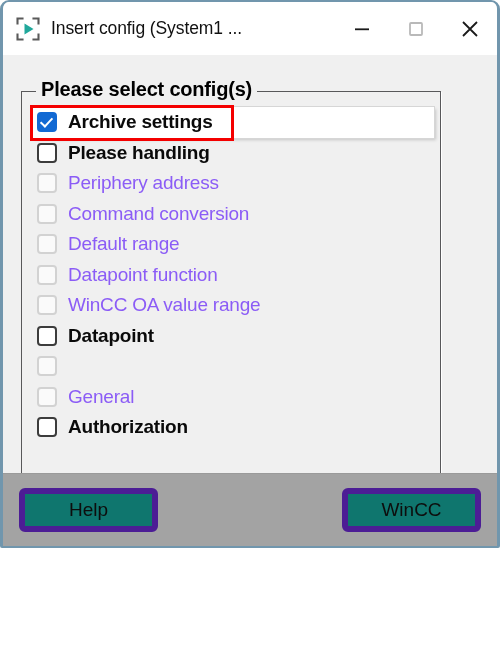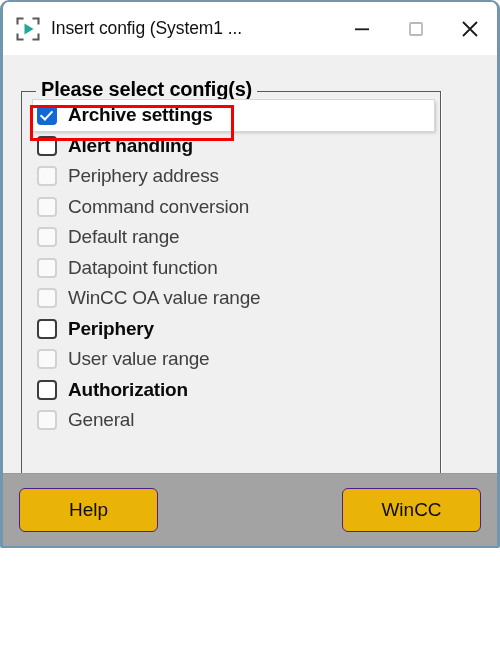--- a/index.html
+++ b/index.html
@@ -97,21 +97,21 @@
     font-weight: bold;
     color: #000000;
     white-space: nowrap;
     letter-spacing: -0.2px;
   }
 
   
   #cb-list {
     position: absolute;
     left: 11px;
-    top: 8px;
+    top: 15px;
     right: 6px;
   }
   .cb-row {
     display: flex;
     align-items: center;
     height: 30.5px;
     padding-left: 4px;
     box-sizing: border-box;
     position: relative;
   }
@@ -146,21 +146,21 @@
     transform: rotate(43deg);
   }
   .cb-label {
     font-size: 19px;
     color: #0a0a0a;
     font-weight: bold;
     letter-spacing: -0.2px;
     white-space: nowrap;
   }
   .cb-row.disabled .cb-label {
-    color: #404040;
+    color: #8b5cf6;
     font-weight: normal;
   }
 
   
   .cb-row.highlight {
     background: #ffffff;
     box-shadow: 0 0 0 1px #d6d6d6, 2px 2px 3px rgba(0,0,0,0.18);
   }
   
   #red-anno-row {
@@ -184,22 +184,22 @@
     justify-content: space-between;
     padding: 0 16px;
     box-sizing: border-box;
     position: relative;
     border-top: 1px solid #9a9a9a;
   }
   .dlg-btn {
     width: 139px;
     height: 44px;
     box-sizing: border-box;
-    background: #eab308;
-    border: 1px solid #4c1d95;
+    background: #0f766e;
+    border: 6px solid #4c1d95;
     border-radius: 6px;
     font-family: "Liberation Sans", sans-serif;
     font-size: 19px;
     color: #0d0d0d;
     display: flex;
     align-items: center;
     justify-content: center;
     cursor: default;
     position: relative;
   }
@@ -275,21 +275,21 @@
     <div id="groupbox">
       <div id="group-title">Please select config(s)</div>
 
       <div id="cb-list">
           <div class="cb-row checked highlight">
             <div class="cb-box"></div>
             <span class="cb-label">Archive settings</span>
           </div>
           <div class="cb-row">
             <div class="cb-box"></div>
-            <span class="cb-label">Alert handling</span>
+            <span class="cb-label">Please handling</span>
           </div>
           <div class="cb-row disabled">
             <div class="cb-box"></div>
             <span class="cb-label">Periphery address</span>
           </div>
           <div class="cb-row disabled">
             <div class="cb-box"></div>
             <span class="cb-label">Command conversion</span>
           </div>
           <div class="cb-row disabled">
@@ -299,33 +299,32 @@
           <div class="cb-row disabled">
             <div class="cb-box"></div>
             <span class="cb-label">Datapoint function</span>
           </div>
           <div class="cb-row disabled">
             <div class="cb-box"></div>
             <span class="cb-label">WinCC OA value range</span>
           </div>
           <div class="cb-row">
             <div class="cb-box"></div>
-            <span class="cb-label">Periphery</span>
-          </div>
-          <div class="cb-row disabled">
-            <div class="cb-box"></div>
-            <span class="cb-label">User value range</span>
+            <span class="cb-label">Datapoint</span>
+          </div>
+          <div class="cb-row disabled">
+            <div class="cb-box"></div>
+          </div>
+          <div class="cb-row disabled">
+            <div class="cb-box"></div>
+            <span class="cb-label">General</span>
           </div>
           <div class="cb-row">
             <div class="cb-box"></div>
             <span class="cb-label">Authorization</span>
-          </div>
-          <div class="cb-row disabled">
-            <div class="cb-box"></div>
-            <span class="cb-label">General</span>
           </div>
         </div>
 
       <div id="red-anno-row"></div>
     </div>
 
   </div>
 
   <div id="bottombar">
 

